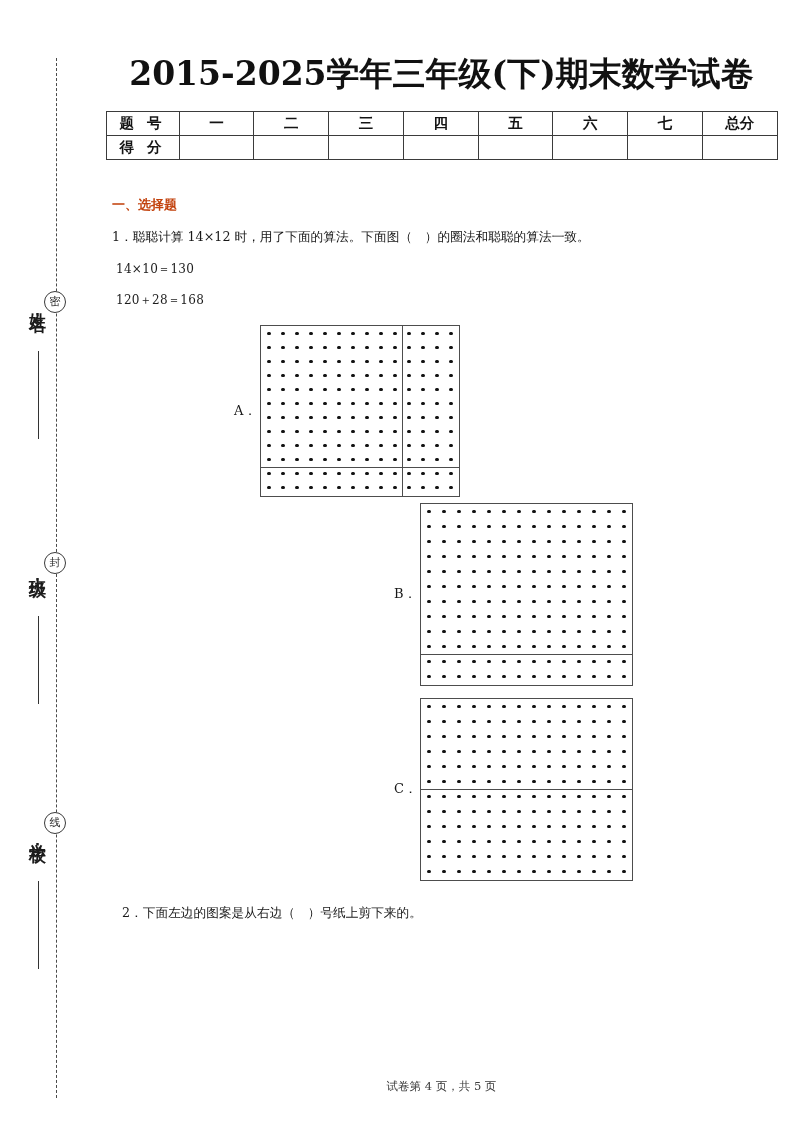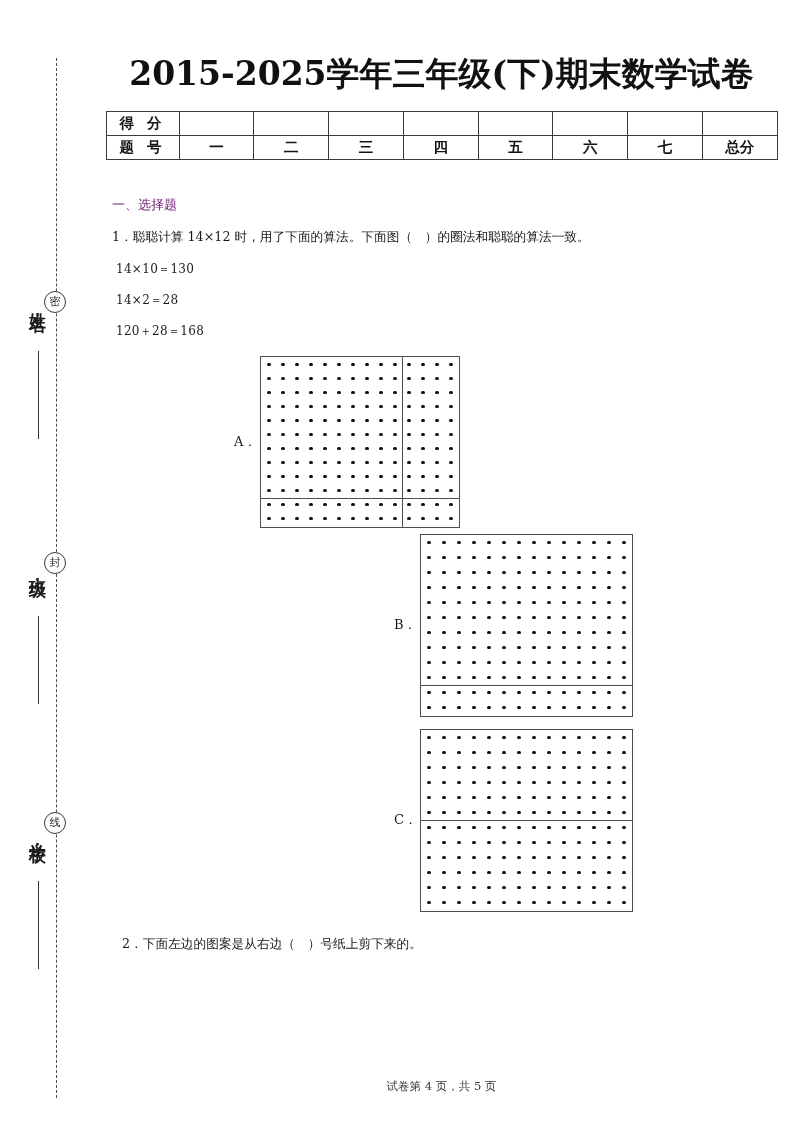--- a/index.html
+++ b/index.html
@@ -122,22 +122,22 @@
     padding: 0;
   }
   #score-table td.lbl { width: 72px; letter-spacing: 4px; }
 
   
   #content { padding: 0 18px 0 22px; }
 
   .section-head {
     margin-top: 36px;
     font-size: 13px;
-    font-weight: normal;
-    color: #701a75;
+    font-weight: bold;
+    color: #c2410c;
   }
   .q-text {
     margin-top: 13px;
     font-size: 12.7px;
     line-height: 1.55;
     color: #181818;
   }
   .calc-line {
     margin-top: 14px;
     margin-left: 4px;
@@ -226,52 +226,51 @@
 </div>
 
 <div id="page">
 
   <h1 id="paper-title">2015-2025学年三年级(下)期末数学试卷</h1>
 
 
   <table id="score-table">
     <tbody>
       <tr>
+        <td class="lbl">题 号</td>
+        <td>一</td>
+        <td>二</td>
+        <td>三</td>
+        <td>四</td>
+        <td>五</td>
+        <td>六</td>
+        <td>七</td>
+        <td>总分</td>
+      </tr>
+      <tr>
         <td class="lbl">得 分</td>
         <td></td>
         <td></td>
         <td></td>
         <td></td>
         <td></td>
         <td></td>
         <td></td>
         <td></td>
       </tr>
-      <tr>
-        <td class="lbl">题 号</td>
-        <td>一</td>
-        <td>二</td>
-        <td>三</td>
-        <td>四</td>
-        <td>五</td>
-        <td>六</td>
-        <td>七</td>
-        <td>总分</td>
-      </tr>
     </tbody>
   </table>
 
   <div id="content">
 
     <div class="section-head">一、选择题</div>
 
     <div class="q-text">1．聪聪计算 14×12 时，用了下面的算法。下面图（　）的圈法和聪聪的算法一致。</div>
 
     <div class="calc-line">14×10＝130</div>
-    <div class="calc-line">14×2＝28</div>
     <div class="calc-line">120＋28＝168</div>
 
     <div class="opt-row" id="optA-row">
       <div class="opt-label">A．</div>
       <div class="grid-wrap">
         <div class="grid-box" id="gridA" style="width: 198px; height: 170px;">
             <div class="dot" style="left: 6.4px; top: 6.4px;"></div>
             <div class="dot" style="left: 20.4px; top: 6.4px;"></div>
             <div class="dot" style="left: 34.4px; top: 6.4px;"></div>
             <div class="dot" style="left: 48.4px; top: 6.4px;"></div>

